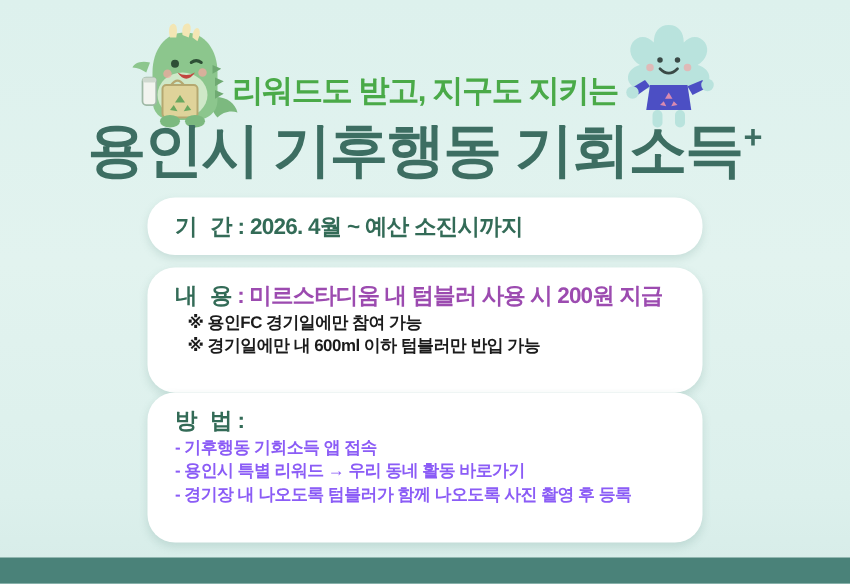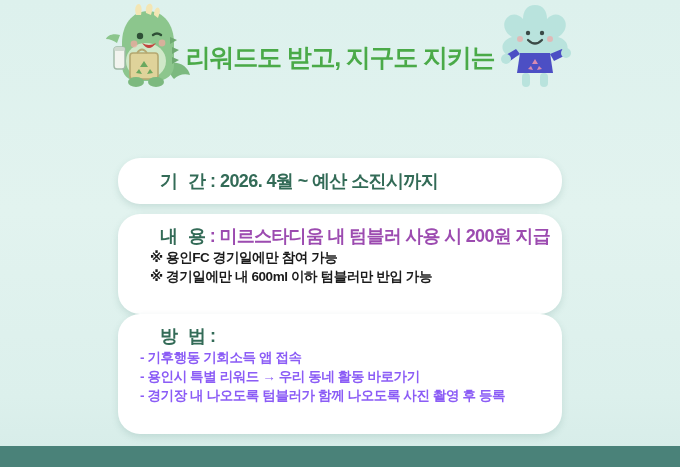--- a/index.html
+++ b/index.html
@@ -30,21 +30,21 @@
     bottom: 0;
     width: 680px;
     height: 21px;
     background: #4a8279;
   }
 
   
   .header {
     position: absolute;
     left: 0;
-    top: 1px;
+    top: 16px;
     width: 680px;
     height: 150px;
   }
 
   .subtitle {
     position: absolute;
     left: 0;
     top: 40px;
     width: 680px;
     text-align: center;
@@ -102,21 +102,20 @@
 
   .label {
     color: #336b57;
     font-weight: bold;
     letter-spacing: -0.5px;
   }
 
   .line {
     white-space: nowrap;
     letter-spacing: -0.6px;
-    margin-left: 20px;
   }
 
   
   .period-line {
     font-size: 18px;
     font-weight: bold;
     line-height: 26px;
     color: #336b57;
     padding-left: 6px;
   }
@@ -250,20 +249,23 @@
           <path d="M47 65 l-2 4 5 -1 Z"></path>
         </g>
 
         <rect x="30" y="72" width="8" height="14" rx="4" fill="#b9e3dd"></rect>
         <rect x="48" y="72" width="8" height="14" rx="4" fill="#b9e3dd"></rect>
       </svg>
     </div>
 
     <div class="subtitle">리워드도 받고, 지구도 지키는</div>
 
+    <div class="title-wrap">
+      <span class="title-main">용인시 기후행동 기회소득</span><span class="title-plus">+</span>
+    </div>
   </div>
 
   <div class="card card-period">
     <div class="period-line line">
       <span class="label label-sp">기</span><span class="label">간</span><span class="label"> : </span><span>2026. 4월 ~ 예산 소진시까지</span>
     </div>
   </div>
 
   <div class="card card-content">
     <div class="content-head line">

